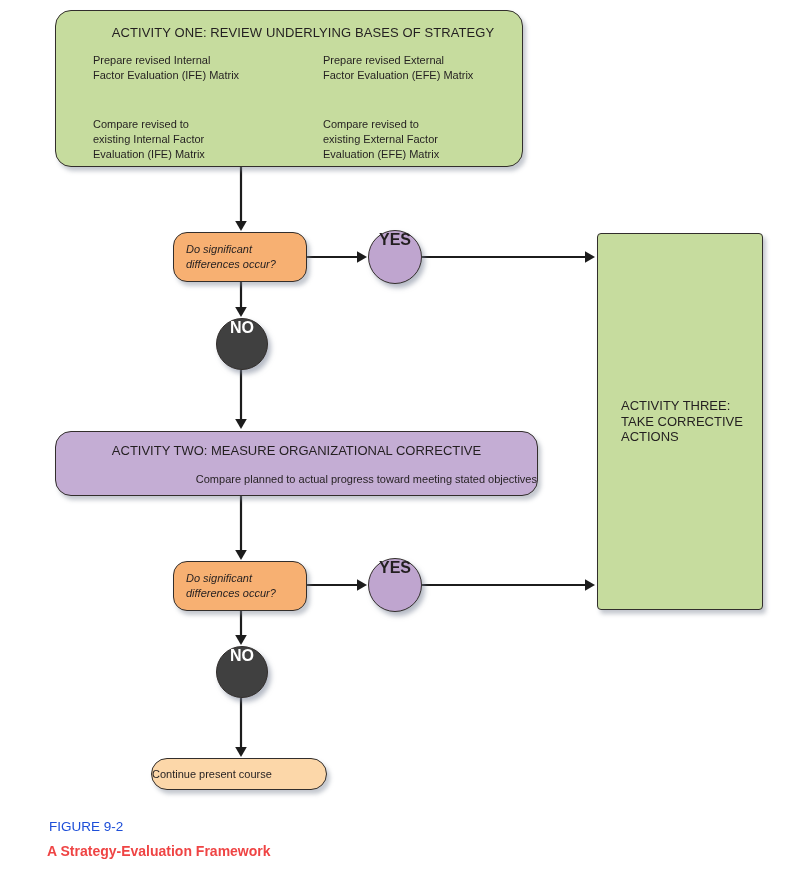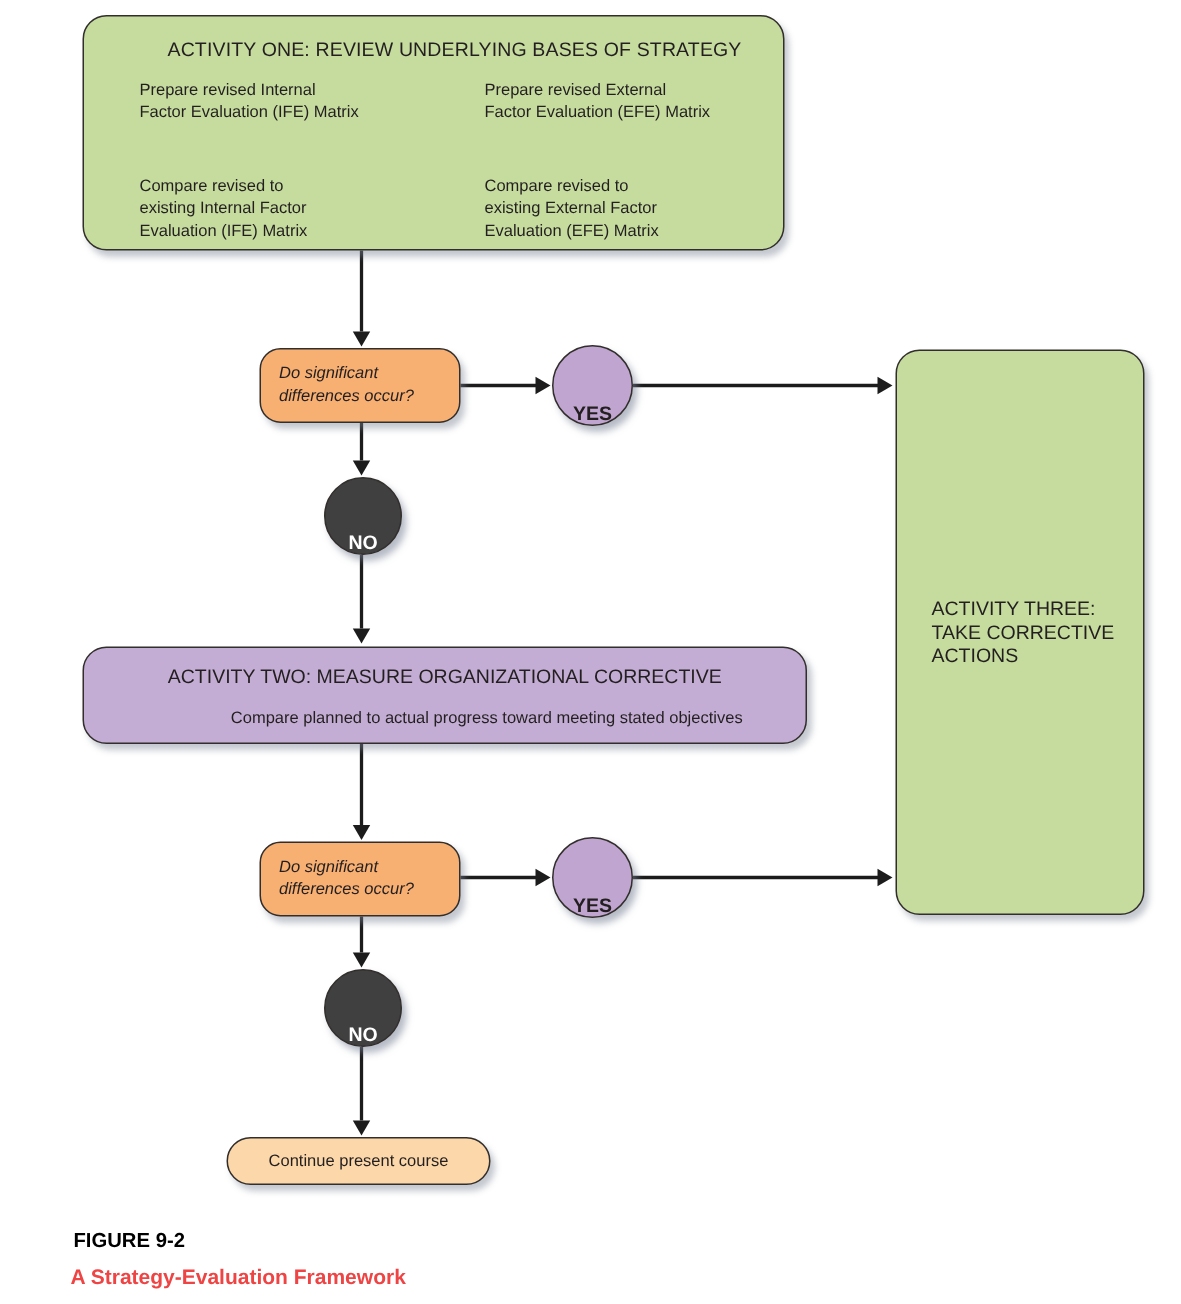--- a/index.html
+++ b/index.html
@@ -56,60 +56,59 @@
   .decision-one { left: 173px; top: 232px; }
   .decision-two { left: 173px; top: 561px; }
   .decision-text { white-space: pre-line; }
 
   
   .circle {
     position: absolute;
     border-radius: 50%;
     box-sizing: border-box;
     border: 1.8px solid #322e2c;
-    display: flex; align-items: flex-end; justify-content: center;
-    font-weight: bold; font-size: 13px;
+    display: flex; align-items: flex-start; justify-content: center;
+    font-weight: bold; font-size: 16px;
     box-shadow: 3px 4px 5px rgba(120, 130, 150, 0.55);
   }
   .yes-one { left: 368px; top: 230px; width: 54px; height: 54px; }
   .yes-two { left: 368px; top: 558px; width: 54px; height: 54px; }
   .no-one  { left: 216px; top: 318px; width: 52px; height: 52px; color: #ffffff; }
   .no-two  { left: 216px; top: 646px; width: 52px; height: 52px; color: #ffffff; }
 
   
   .activity-two { left: 55px; top: 431px; width: 483px; height: 65px; }
   .a2-title {
     position: absolute; top: 11px; left: 0; width: 100%;
     text-align: center; font-size: 13px;
   }
   .a2-body {
     position: absolute; top: 40px; left: 0; width: 100%;
-    text-align: center;
-    margin-left: 28px;
+    text-align: right;
   }
 
   
   .activity-three {
     left: 597px; top: 233px; width: 166px; height: 377px;
-    border-radius: 16px;
+    border-radius: 4px;
     display: flex; align-items: center;
     padding-left: 23px; padding-right: 8px;
   }
   .a3-text { white-space: pre-line; font-size: 13px; line-height: 15.5px; }
 
   
   .continue-box {
     left: 151px; top: 758px; width: 176px; height: 32px;
     border-radius: 16px;
-    display: flex; align-items: center; justify-content: center;
+    display: flex; align-items: center; 
   }
 
   
   .caption { position: absolute; left: 47px; top: 819px; }
-  .fig-label { color: #000000; font-weight: bold; font-size: 13.5px; margin-left: 2px; }
+  .fig-label { color: #1d4ed8; font-weight: normal; font-size: 13.5px; margin-left: 2px; }
   .fig-title { color: #ef4444; font-weight: bold; font-size: 14px; margin-top: 9px; }
 </style>
 </head>
 <body>
 
 <div class="canvas">
 
   <svg class="arrows" viewBox="0 0 787 869" xmlns="http://www.w3.org/2000/svg">
     <g stroke="#1c1c1c" stroke-width="2.2" fill="#1c1c1c">
       <g>

